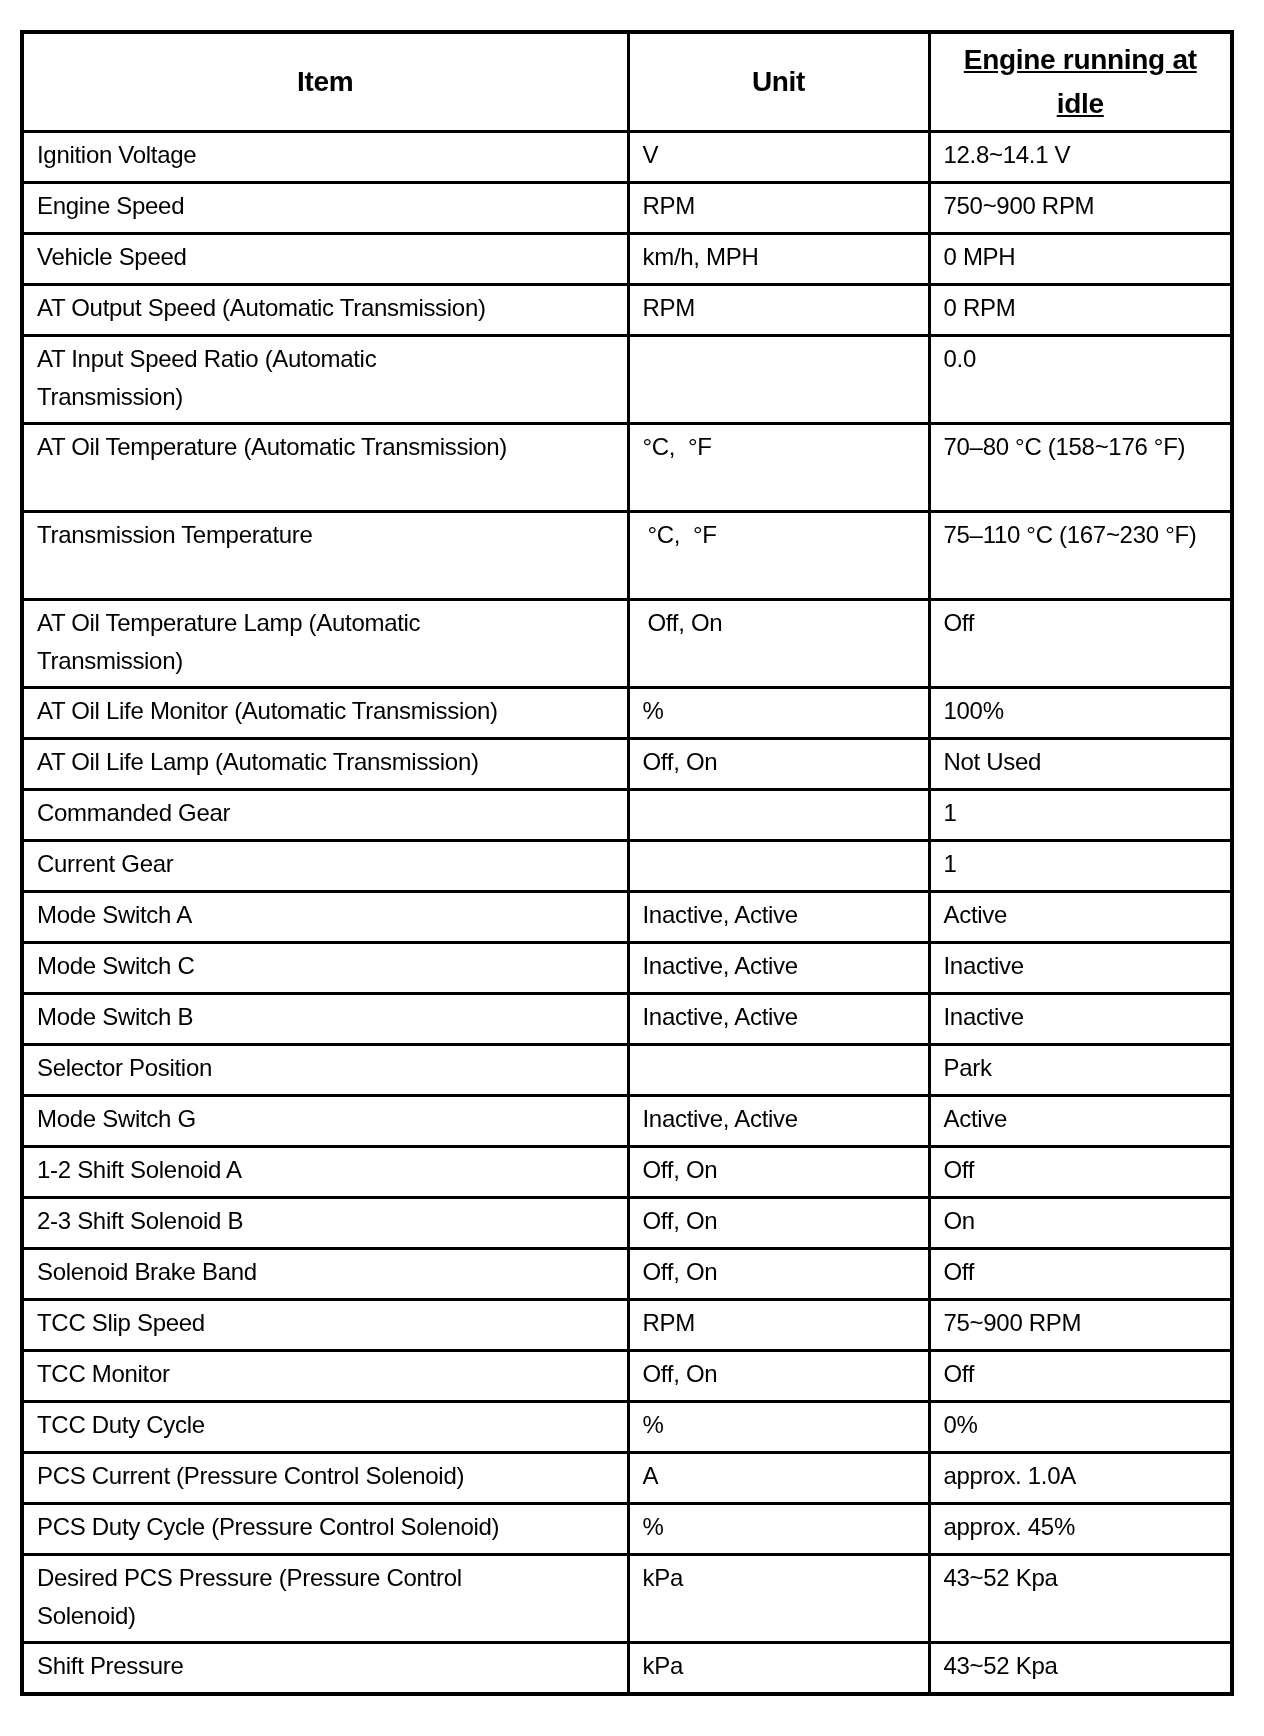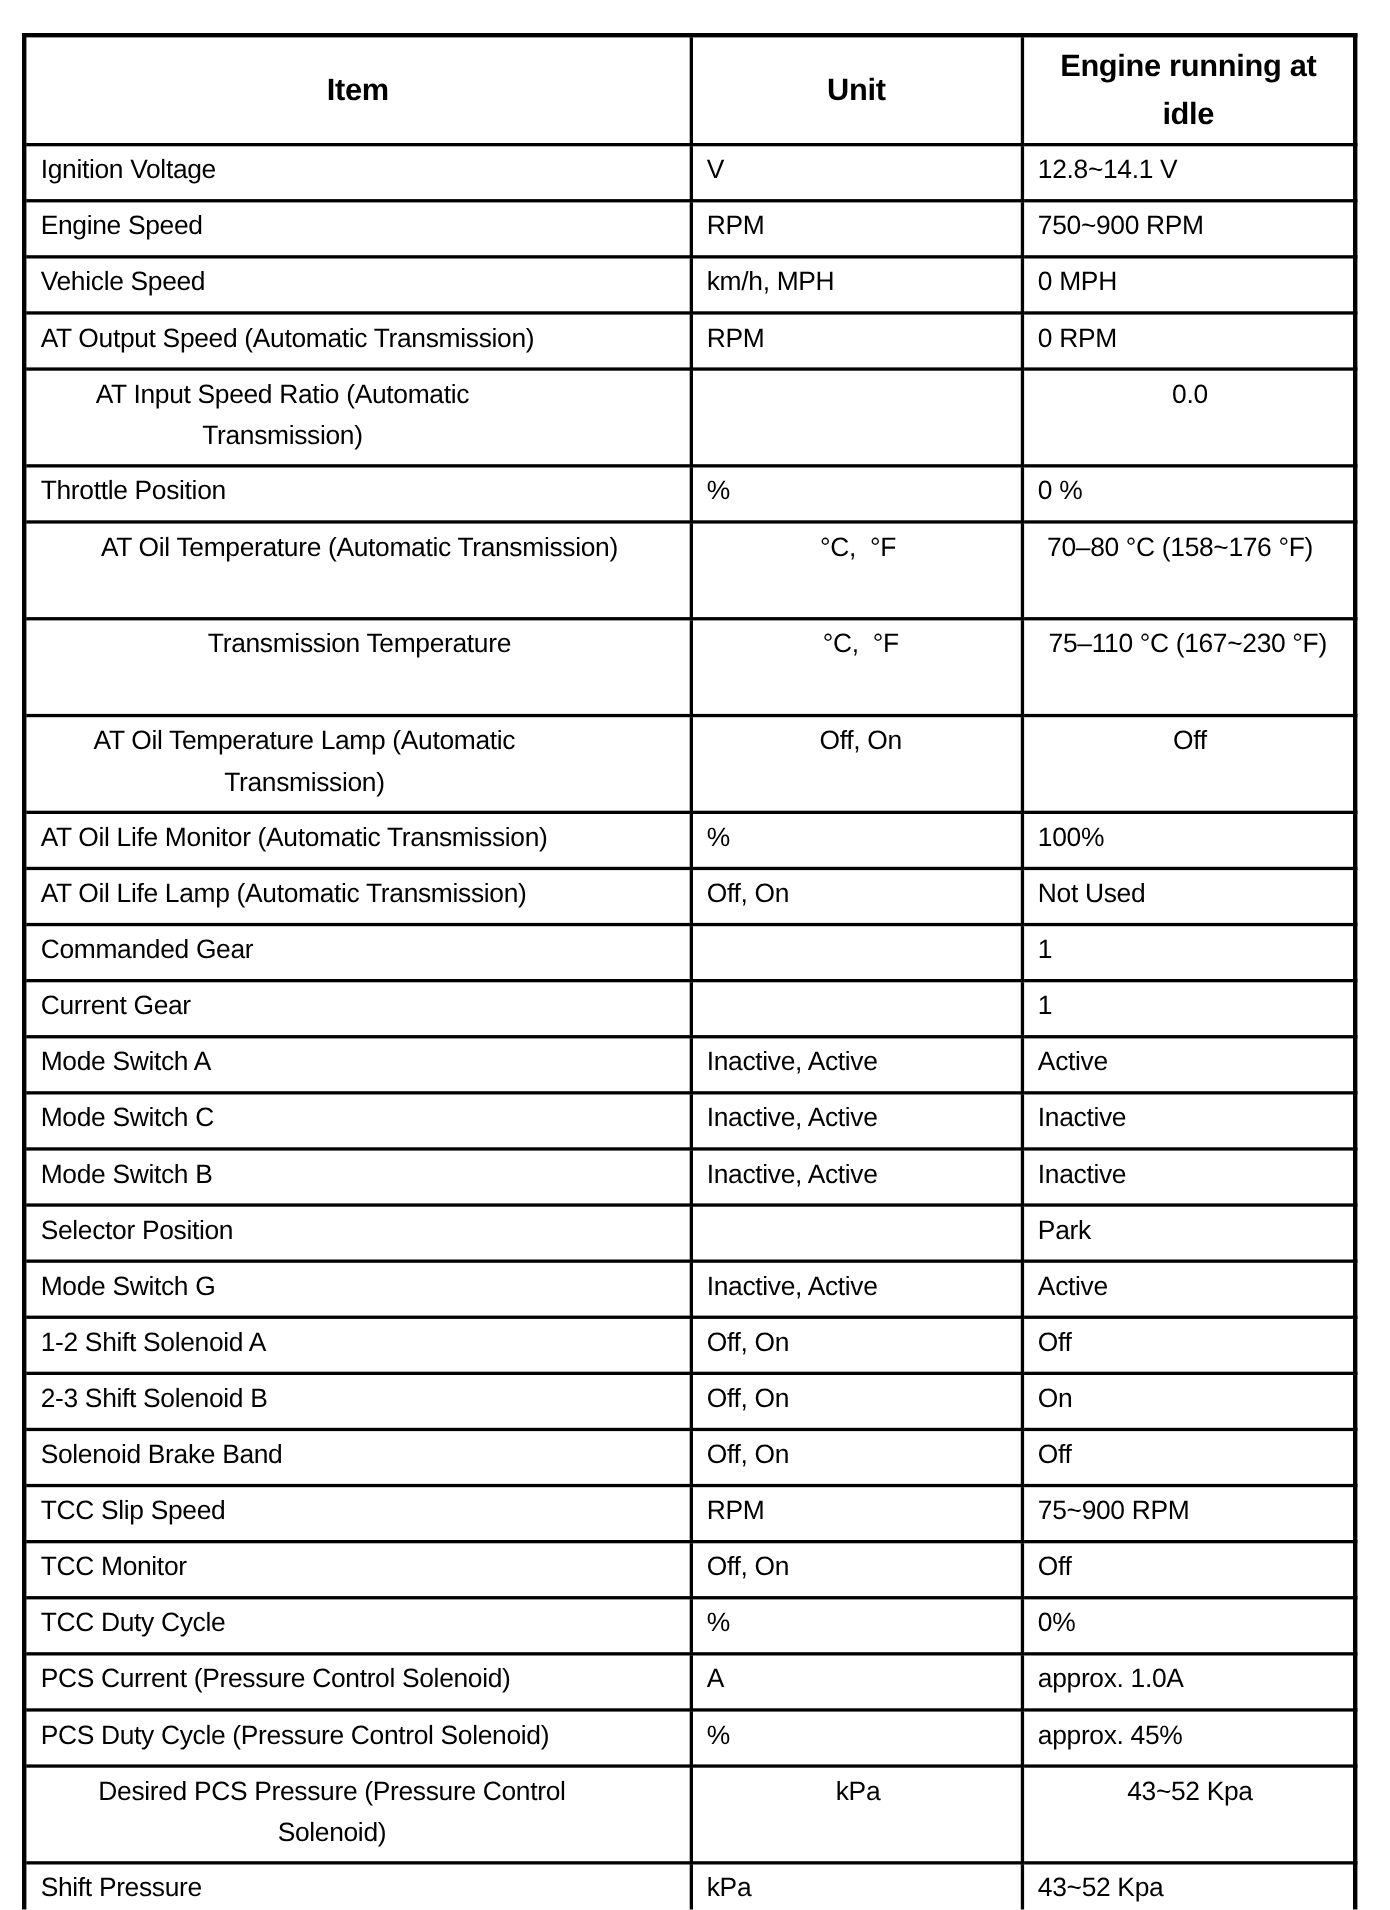--- a/index.html
+++ b/index.html
@@ -43,36 +43,36 @@
     vertical-align: middle;
     height: 96px;
     line-height: 44px;
     padding: 0 6px;
   }
   .spec-table td {
     padding-top: 3px;
     padding-bottom: 5px;
   }
   .spec-table tr.single td { height: 40px; }
-  .spec-table tr.double td { height: 77px; text-align: center; }
+  .spec-table tr.double td { height: 77px; }
 </style>
 </head>
 <body>
 
 <table class="spec-table">
   <colgroup>
     <col class="c-item">
       <col class="c-unit">
       <col class="c-val">
   </colgroup>
   <thead>
     <tr>
       <th>Item</th>
       <th>Unit</th>
-      <th style="padding:0 18px;">Engine running at idle</th>
+      <th style="padding:0 18px;text-decoration:underline;">Engine running at idle</th>
     </tr>
   </thead>
   <tbody>
     <tr class="single">
       <td>Ignition Voltage</td>
       <td>V</td>
       <td>12.8~14.1 V</td>
     </tr>
     <tr class="single">
       <td>Engine Speed</td>
@@ -86,25 +86,20 @@
     </tr>
     <tr class="single">
       <td>AT Output Speed (Automatic Transmission)</td>
       <td>RPM</td>
       <td>0 RPM</td>
     </tr>
     <tr class="double">
       <td style="padding-right:150px;">AT Input Speed Ratio (Automatic Transmission)</td>
       <td></td>
       <td>0.0</td>
-    </tr>
-    <tr class="single">
-      <td>Throttle Position</td>
-      <td>%</td>
-      <td>0 %</td>
     </tr>
     <tr class="double">
       <td>AT Oil Temperature (Automatic Transmission)</td>
       <td style="white-space:pre;">°C,  °F</td>
       <td style="padding-right:28px;">70–80 °C (158~176 °F)</td>
     </tr>
     <tr class="double">
       <td>Transmission Temperature</td>
       <td style="white-space:pre;padding-left:18px;">°C,  °F</td>
       <td style="padding-right:14px;">75–110 °C (167~230 °F)</td>

